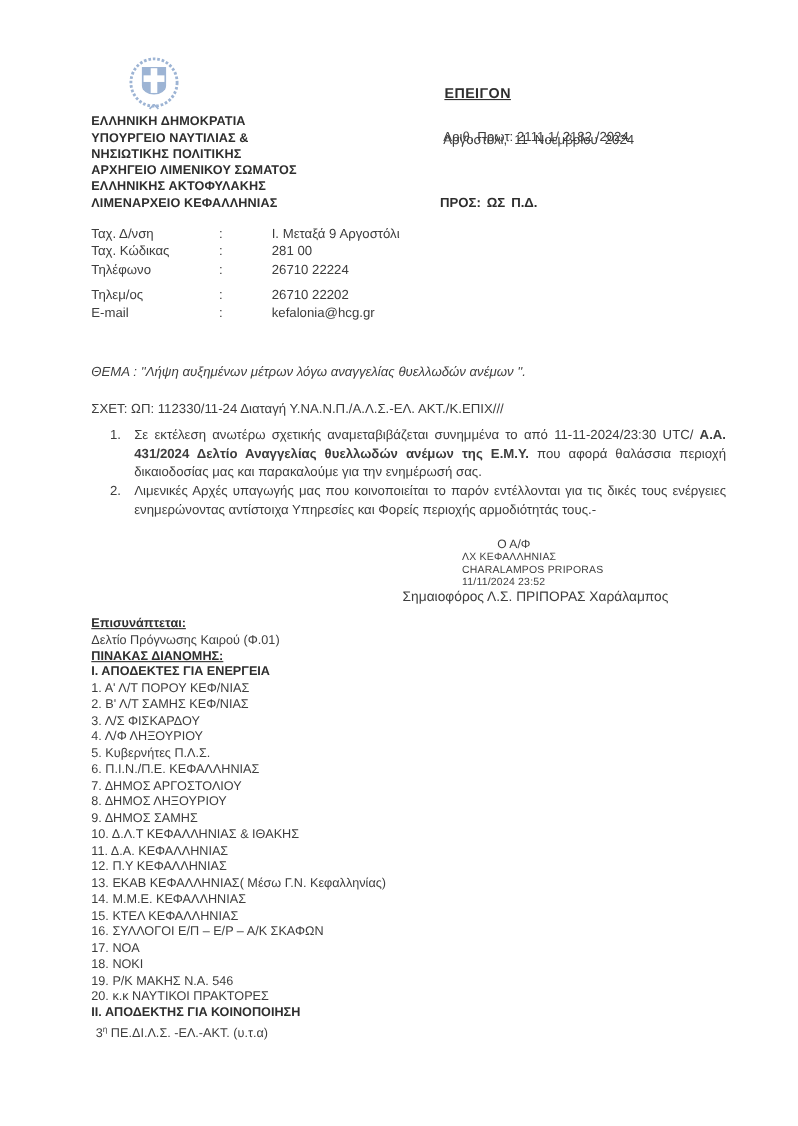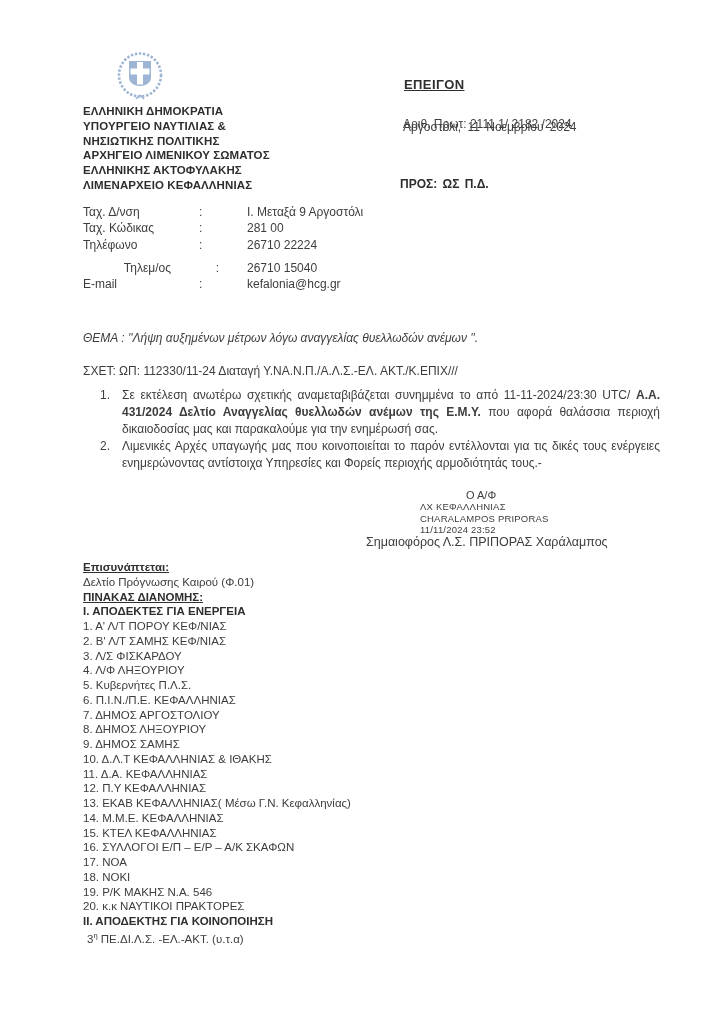--- a/index.html
+++ b/index.html
@@ -29,35 +29,35 @@
     position:absolute;left:404px;top:77px;
     font-size:13px;font-weight:bold;text-decoration:underline;
     color:var(--heading);letter-spacing:.4px;
   }
   .place-date{position:absolute;left:403px;top:100px;font-size:12px;word-spacing:3px;margin-top:20px;}
   .protocol{position:absolute;left:403px;top:117px;font-size:12px;}
   .to-line{position:absolute;left:400px;top:177px;font-size:12px;font-weight:bold;color:var(--heading);word-spacing:2px;}
   
   .contact{position:absolute;left:83px;top:204px;font-size:12px;}
   .contact-row{display:flex;line-height:16.3px;gap:28px;}
-  .contact-row.gap{margin-top:7px;text-align:right;}
+  .contact-row.gap{margin-top:7px;}
   .contact-label{width:88px;}
   .contact-sep{width:20px;}
   .contact-value{white-space:nowrap;}
   
   .subject{position:absolute;left:83px;top:331px;font-size:12px;width:580px;font-style:italic;}
   .reference{position:absolute;left:83px;top:364px;font-size:12px;width:600px;}
   
   .body-list{position:absolute;left:100px;top:387px;width:560px;font-size:12px;line-height:17px;}
   .body-item{display:flex;}
   .body-num{width:22px;flex:none;}
   .body-text{flex:1;text-align:justify;}
   .bold{font-weight:bold;}
   
-  .sig-title{position:absolute;left:466px;top:489px;font-size:11px;}
+  .sig-title{position:absolute;left:452px;top:489px;font-size:11px;}
   .sig-stamp{position:absolute;left:420px;top:501px;font-size:9.5px;line-height:11.6px;letter-spacing:.2px;}
   .sig-name{position:absolute;left:366px;top:535px;font-size:12.5px;}
   
   .distribution{position:absolute;left:83px;top:560px;font-size:11.5px;line-height:14.75px;}
   .bold-underline{font-weight:bold;text-decoration:underline;color:var(--heading);}
   .section-title{font-weight:bold;color:var(--heading);}
   .cc-line{padding-left:4px;}
   sup{font-size:7.5px;}
 </style>
 </head>
@@ -101,21 +101,21 @@
       <span class="contact-value">281 00</span>
     </div>
     <div class="contact-row">
       <span class="contact-label">Τηλέφωνο</span>
       <span class="contact-sep">:</span>
       <span class="contact-value">26710 22224</span>
     </div>
     <div class="contact-row gap">
       <span class="contact-label">Τηλεμ/ος</span>
       <span class="contact-sep">:</span>
-      <span class="contact-value">26710 15040</span>
+      <span class="contact-value">26710 22202</span>
     </div>
     <div class="contact-row">
       <span class="contact-label">E-mail</span>
       <span class="contact-sep">:</span>
       <span class="contact-value">kefalonia@hcg.gr</span>
     </div>
   </div>
 
   <div class="subject">ΘΕΜΑ : ''Λήψη αυξημένων μέτρων λόγω αναγγελίας θυελλωδών ανέμων ''.</div>
   <div class="reference">ΣΧΕΤ: ΩΠ: 112330/11-24 Διαταγή Υ.ΝΑ.Ν.Π./Α.Λ.Σ.-ΕΛ. ΑΚΤ./Κ.ΕΠΙΧ///</div>

